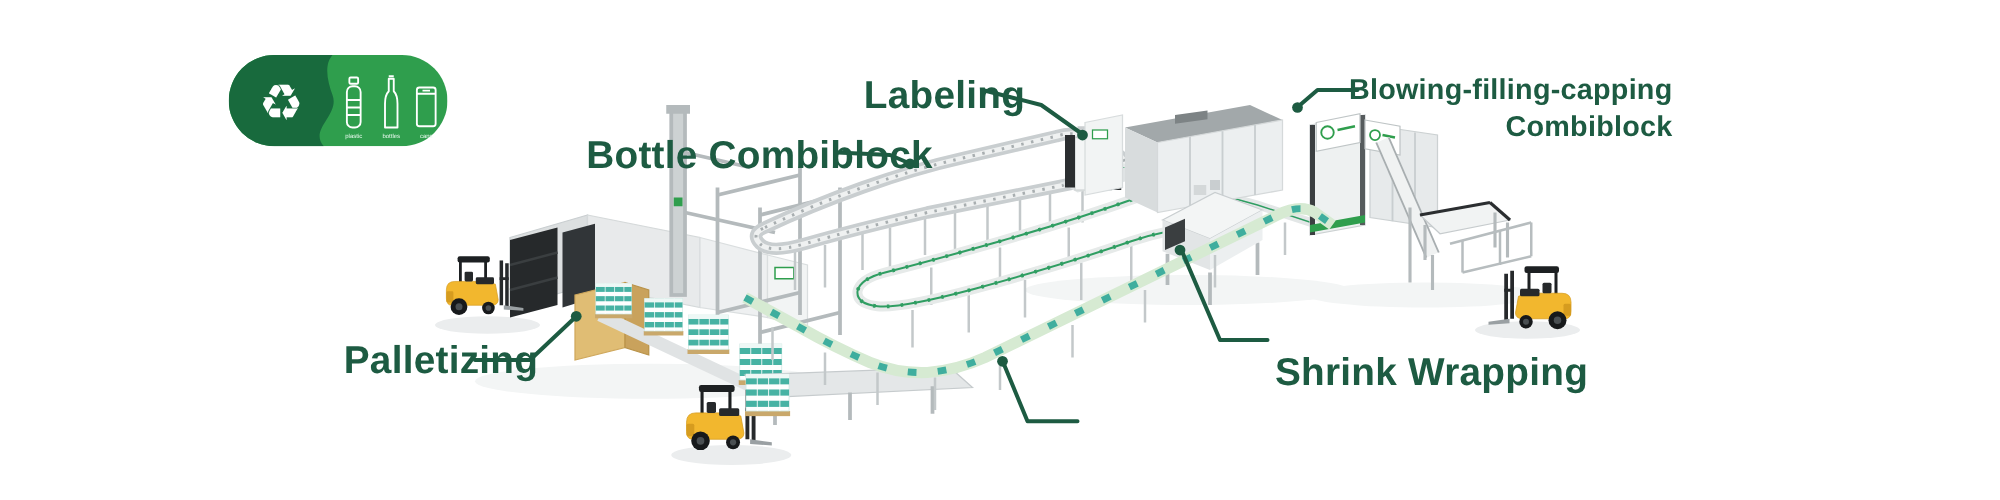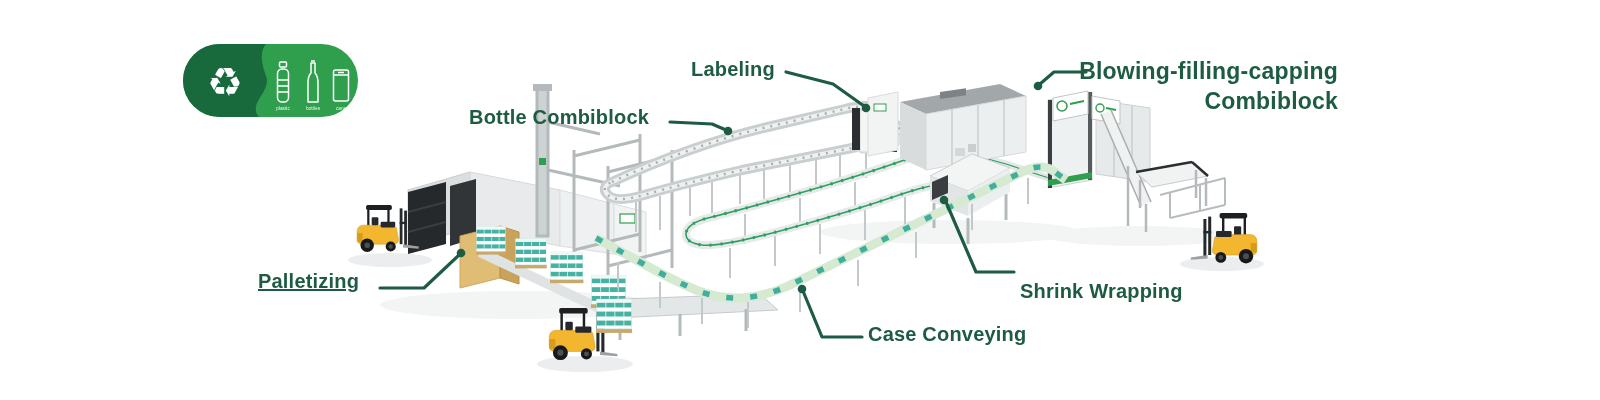--- a/index.html
+++ b/index.html
@@ -1,19 +1,19 @@
 <!DOCTYPE html>
 <html><head>
 <meta charset="utf-8">
 <style>
   html,body{margin:0;padding:0;background:#ffffff;}
   .stage{position:relative;width:1600px;height:400px;background:#ffffff;overflow:hidden;
          font-family:"Liberation Sans","DejaVu Sans",sans-serif;}
   .scene-svg,.leader-svg{position:absolute;left:0;top:0;width:1600px;height:400px;}
-  .callout{position:absolute;color:#1d5b42;font-weight:700;font-size:20px;letter-spacing:.2px;white-space:nowrap;}
+  .callout{position:absolute;color:#1d5b42;font-weight:700;font-size:31px;letter-spacing:.2px;white-space:nowrap;}
   .callout.blowing{font-size:23px;text-align:right;line-height:30px;}
   .badge{position:absolute;left:183px;top:44px;width:175px;height:73px;}
 </style>
 </head>
 <body>
 
 <div class="stage">
 
   <svg class="scene-svg" viewBox="0 0 1600 400">
 
@@ -270,22 +270,21 @@
     </g>
   </svg>
 
   <div class="callout" style="left:691px;top:58px;">Labeling</div>
   <div class="callout" style="left:469px;top:106px;">Bottle Combiblock</div>
   <div class="callout blowing" style="right:262px;top:56px;margin-left:27px;">
     <div>Blowing-filling-capping</div>
     <div>Combiblock</div>
   </div>
   <div class="callout" style="left:1020px;top:260px;margin-top:20px;">Shrink Wrapping</div>
-  <div class="callout" style="left:868px;top:323px;">Case Conveying</div>
-  <div class="callout" style="left:258px;top:270px;text-decoration:underline;">Palletizing</div>
+  <div class="callout" style="left:275px;top:270px;">Palletizing</div>
 
   <svg class="badge" viewBox="0 0 175 73">
     <rect x="0" y="0" width="175" height="73" rx="36.5" fill="#2f9e4d"></rect>
     <path d="M 83 0 L 36.5 0 A 36.5 36.5 0 0 0 36.5 73 L 76 73 C 64 59 89 48 83 32 C 79 21 76 8 83 0 Z" fill="#186a3d"></path>
     <text x="42" y="52" font-size="40" fill="#ffffff" text-anchor="middle">♻</text>
     <g fill="none" stroke="#ffffff" stroke-width="1.5" stroke-linejoin="round">
       <g>
         <rect x="96.5" y="18" width="7" height="5" rx="1"></rect>
         <rect x="94.5" y="25" width="11" height="33" rx="4.5"></rect>
         <line x1="94.5" y1="36" x2="105.5" y2="36"></line>

